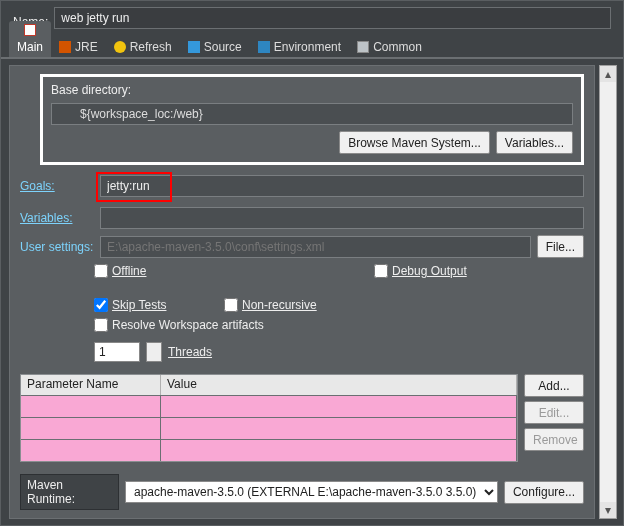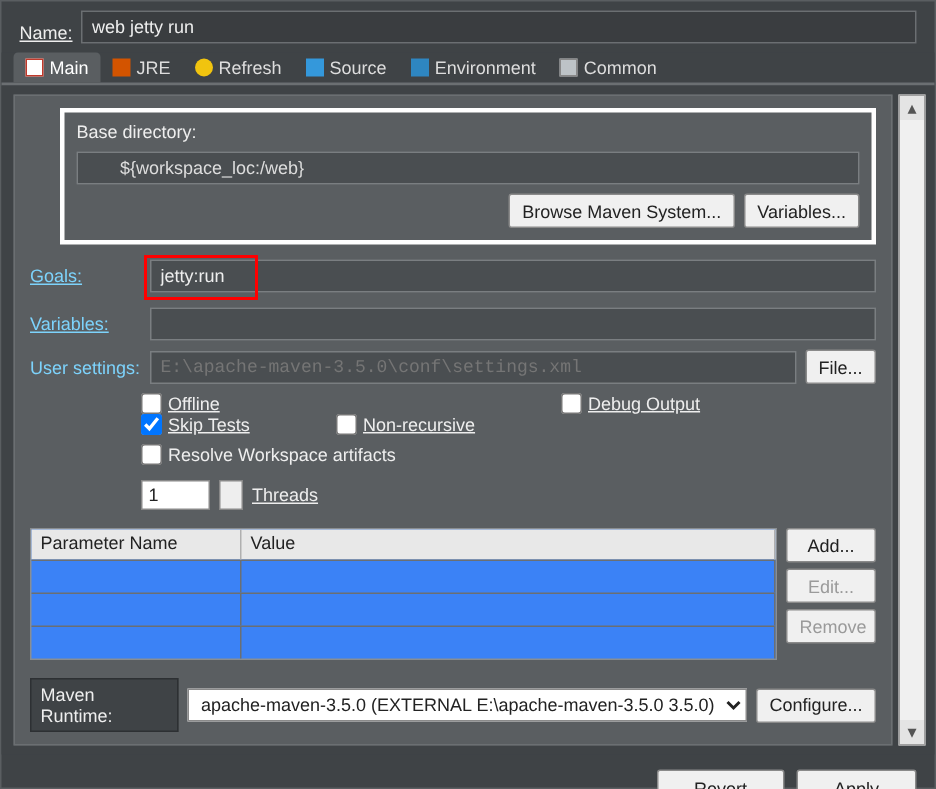--- a/index.html
+++ b/index.html
@@ -7,21 +7,21 @@
   .win { border: 1px solid #5a5e61; width: 624px; height: 526px; display: flex; flex-direction: column; }
 
   
   .name-row { display: flex; align-items: flex-end; padding: 6px 12px 6px 12px; color: #eee; }
   .name-row label { text-decoration: underline; margin-right: 6px; }
   .name-row input { flex: 1; background: #3a3d40; border: 1px solid #6b6f72; color: #eee; padding: 3px 6px; height: 22px; }
 
   
   .tabs { display: flex; align-items: flex-end; padding: 0 8px; height: 24px; background: #3f4346; border-bottom: 2px solid #6b6f72; }
   .tab { display: flex; align-items: center; gap: 4px; padding: 3px 8px; color: #ddd; cursor: pointer; border-top-left-radius: 3px; border-top-right-radius: 3px; }
-  .tab.active { background: #5a5e61; color: #fff; }
+  .tab.active { background: #5a5e61; color: #fff; flex-direction: column; }
   .tab-icon { width: 12px; height: 12px; display: inline-block; }
   .icon-main { background: #fff; border: 1px solid #c0392b; }
   .icon-jre { background: #d35400; }
   .icon-refresh { background: #f1c40f; border-radius: 50%; }
   .icon-source { background: #3498db; }
   .icon-env { background: #2e86c1; }
   .icon-common { background: #bdc3c7; border: 1px solid #888; }
 
   
   .main-area { flex: 1; display: flex; background: #3f4346; }
@@ -30,42 +30,42 @@
   .vscroll-up, .vscroll-down { position:absolute; left:0; right:0; height:16px; display:flex; align-items:center; justify-content:center; color:#555; background:#e4e4e4;}
   .vscroll-up{top:0;} .vscroll-down{bottom:0;}
 
   .field-label { color: #7dd3fc; }
   .underline { text-decoration: underline; }
 
   .base-box { border: 3px solid #ffffff; padding: 6px 8px 8px 8px; display:flex; flex-direction:column; gap:6px;margin-left:20px; }
   .base-box .lbl { color:#eee; }
   .text-input { width: 100%; background: #4a4e51; border: 1px solid #7a7e81; color: #eee; padding: 3px 6px; height: 22px; }
   .text-input.light { background: #4a4e51; color: #ddd; padding-left: 28px; }
-  .placeholder-dim { color: #7a7e81; font-family: Liberation Mono, monospace; }
+  .placeholder-dim { color: #7a7e81; }
   .btn-row { display: flex; justify-content: flex-end; gap: 6px; }
   .btn { background: #f0f0f0; border: 1px solid #8a8a8a; border-radius: 2px; padding: 3px 10px; color: #222; cursor: pointer; height: 23px; }
   .btn.small { padding: 3px 8px; }
   .btn:disabled { color: #9a9a9a; cursor: default; }
 
   .grid-row { display: grid; grid-template-columns: 74px 1fr; align-items: center; gap: 6px; margin-top:4px;}
   .grid-row2 { display: grid; grid-template-columns: 74px 1fr auto; align-items: center; gap: 6px; }
   .goals-highlight { position: relative; }
   .goals-highlight::after { content:""; position:absolute; left:-4px; top:-3px; width:72px; height:26px; border:2px solid #ff0000; pointer-events:none;}
 
-  .checks { display: grid; grid-template-columns: 120px 140px 140px; gap: 0 10px; margin-left: 74px; color:#eee; }
+  .checks { display: grid; grid-template-columns: 120px 140px 140px; gap: 20px 10px; margin-left: 74px; color:#eee; }
   .check { display: flex; align-items: center; gap: 4px; }
   .check input { width:14px; height:14px; }
   .resolve-row { margin-left: 74px; display:flex; align-items:center; gap:4px; color:#eee; }
   .threads-row { margin-left:74px; display:flex; align-items:center; gap:6px; color:#eee; margin-top:4px;}
   .spinner { width:46px; height:20px; background:#fff; border:1px solid #888; color:#222; text-align:left; padding:0 4px;}
   .spin-btn { width:16px; height:20px; background:#eee; border:1px solid #888; display:flex; align-items:center; justify-content:center; font-size:9px; cursor:pointer;}
 
   
   .table-wrap { display:flex; gap:6px; margin-top:6px;}
-  .tbl { flex:1; border:1px solid #8a8e91; background:#3b82f6; }
+  .tbl { flex:1; border:1px solid #8a8e91; background:#f9a8d4; }
   .tbl-head { display:flex; background:#e8e8e8; color:#222; height:20px;}
   .tbl-head .th { padding:2px 6px; border-right:1px solid #b0b0b0; }
   .th-name { width:140px;} .th-val{flex:1;}
   .tbl-body { height:66px; }
   .tbl-body .tr { display:flex; height:22px; border-top:1px solid #6b6f72;}
   .tbl-body .td { border-right:1px solid #6b6f72;}
   .td-name{width:140px;} .td-val{flex:1;}
   .tbl-btns { display:flex; flex-direction:column; gap:4px;}
   .tbl-btns .btn { width:60px; text-align:center;}
 

